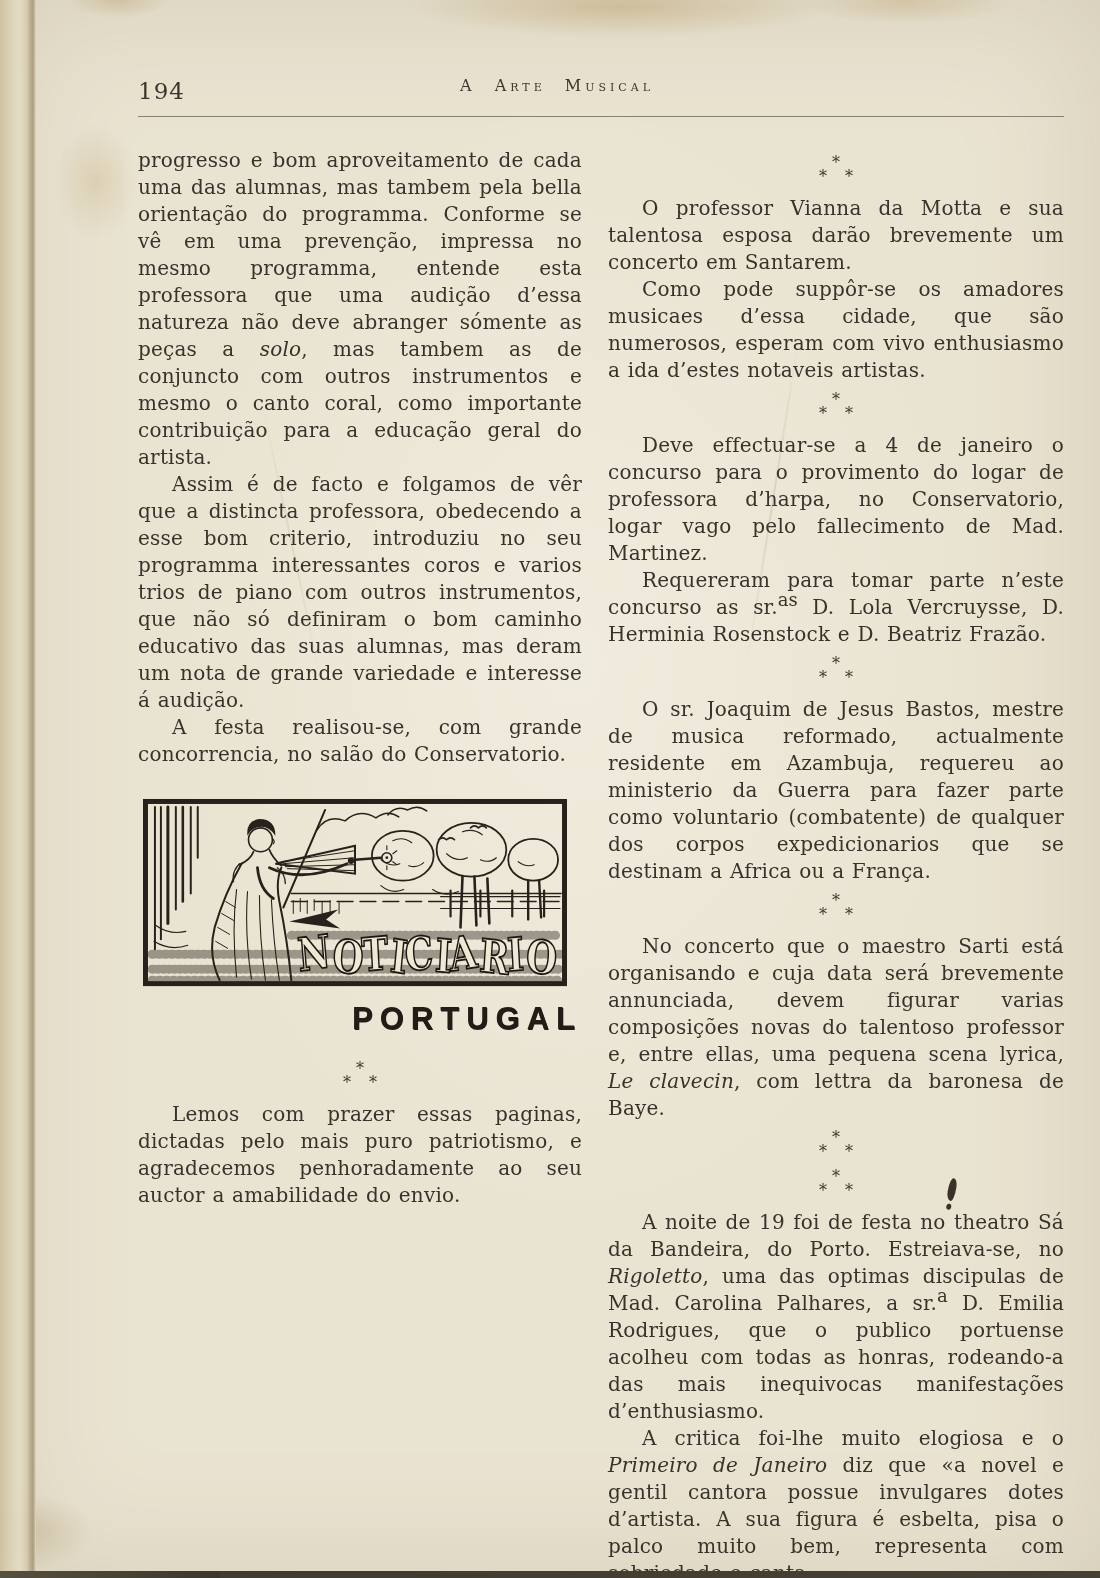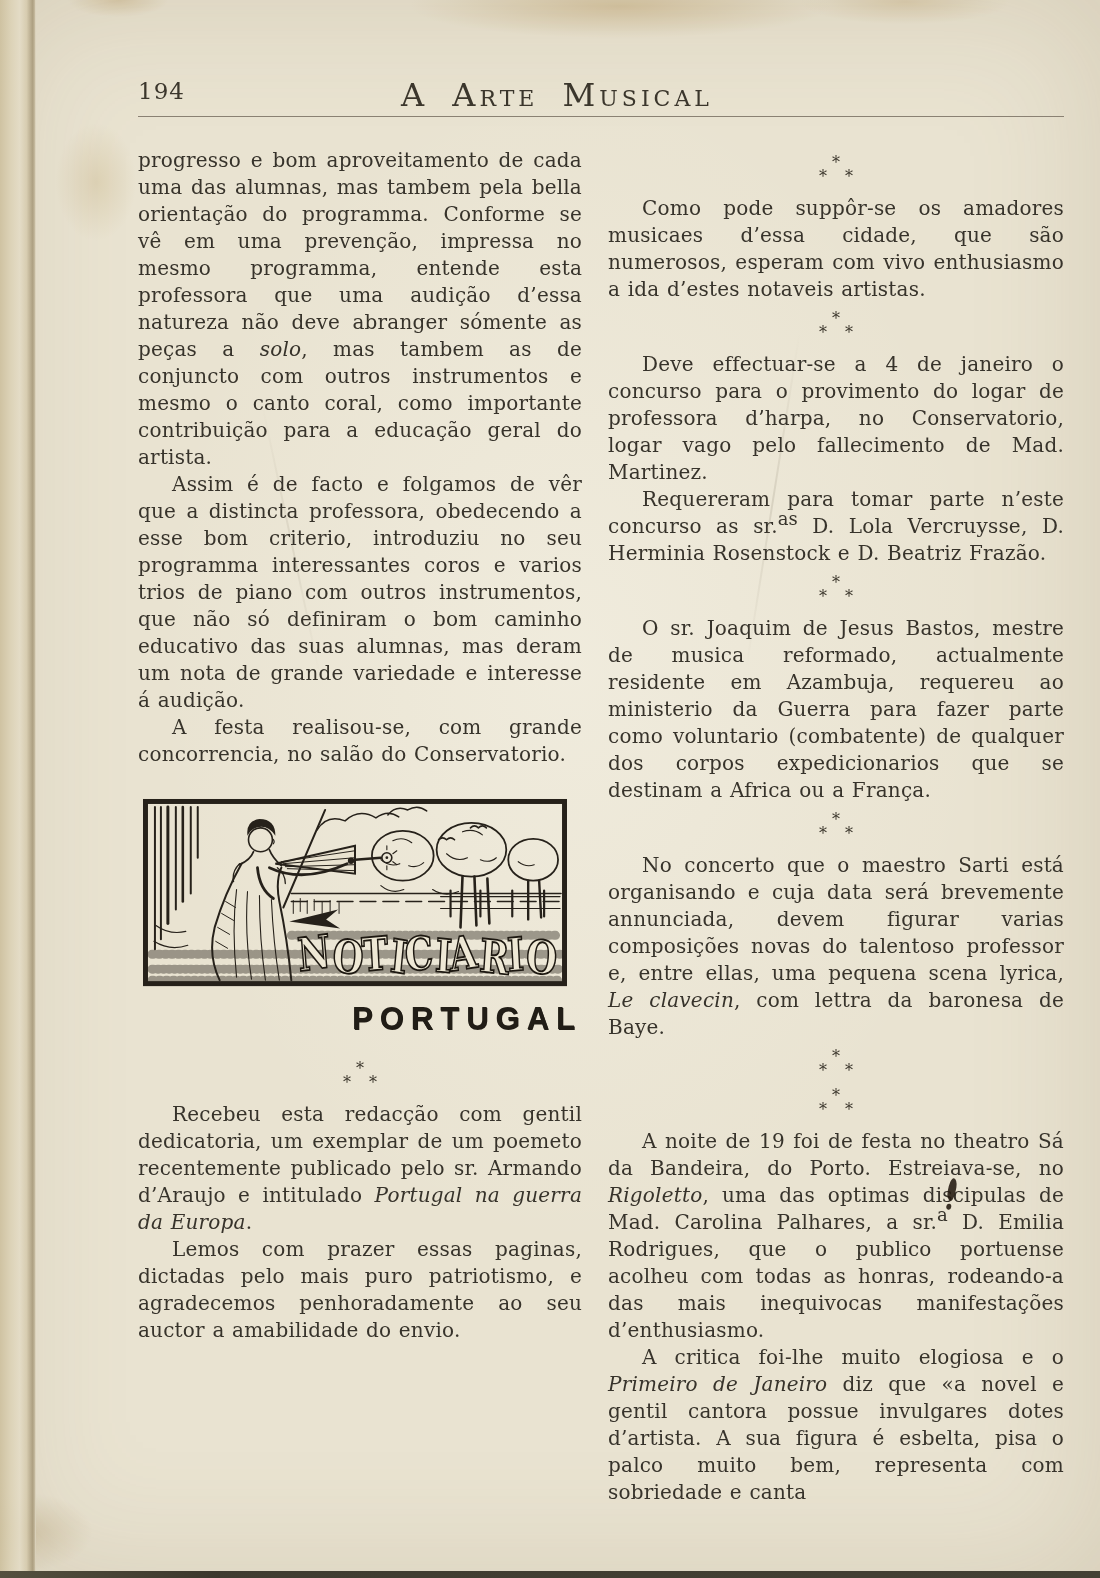--- a/index.html
+++ b/index.html
@@ -28,21 +28,21 @@
   .bottom-edge{
     position:absolute;left:0;right:0;bottom:0;height:7px;
     background:linear-gradient(90deg,#55503f,#3b372c 20%,#45413430 0,#444034);
     background-color:#3f3b30;
   }
   .content{position:absolute;left:138px;top:70px;width:926px;}
   .masthead{position:relative;height:44px;}
   .page-num{position:absolute;left:0;top:8px;font-size:23px;letter-spacing:1px;color:#3b362c;}
   .masthead-title{
     position:absolute;left:0;right:88px;top:6px;text-align:center;
-    font-variant:small-caps;font-size:32px;letter-spacing:4px;word-spacing:10px;color:#3b362c;
+    font-variant:small-caps;font-size:16px;letter-spacing:4px;word-spacing:10px;color:#3b362c;
   }
   .rule{border-bottom:1px solid #8a8173;margin-top:2px;}
   .columns{display:flex;gap:26px;margin-top:30px;}
   .col{font-size:20px;line-height:27px;text-align:justify;letter-spacing:.2px;word-spacing:1px;}
   .col-left{width:444px;}
   .col-right{width:456px;}
   p.para{margin:0;text-indent:1.7em;}
   p.para.no-indent{text-indent:0;}
   .it{font-style:italic;}
   sup{font-size:18px;line-height:0;letter-spacing:0;}
@@ -176,31 +176,31 @@
         </figure>
 
         <h2 class="portugal">PORTUGAL</h2>
 
 
         <div class="asterism">
           <span class="ast-top">*</span>
           <span class="ast-bottom">* *</span>
         </div>
 
-        <p class="para"><span>Recebeu esta redacção com gentil dedicatoria, um exemplar de um poemeto recentemente publicado pelo sr. Armando d’Araujo e intitulado </span><span class="it">Portugal na guerra da Europa</span><span>.</span></p>
         <p class="para"><span>Lemos com prazer essas paginas, dictadas pelo mais puro patriotismo, e agradecemos penhoradamente ao seu auctor a amabilidade do envio.</span></p>
       </div>
 
       <div class="col col-right">
 
         <div class="asterism">
           <span class="ast-top">*</span>
           <span class="ast-bottom">* *</span>
         </div>
 
+        <p class="para"><span>O professor Vianna da Motta e sua talentosa esposa darão brevemente um concerto em Santarem.</span></p>
         <p class="para"><span>Como pode suppôr-se os amadores musicaes d’essa cidade, que são numerosos, esperam com vivo enthusiasmo a ida d’estes notaveis artistas.</span></p>
 
         <div class="asterism">
           <span class="ast-top">*</span>
           <span class="ast-bottom">* *</span>
         </div>
 
         <p class="para"><span>Deve effectuar-se a 4 de janeiro o concurso para o provimento do logar de professora d’harpa, no Conservatorio, logar vago pelo fallecimento de Mad. Martinez.</span></p>
         <p class="para"><span>Requereram para tomar parte n’este concurso as sr.</span><sup>as</sup><span> D. Lola Vercruysse, D. Herminia Rosenstock e D. Beatriz Frazão.</span></p>
 

